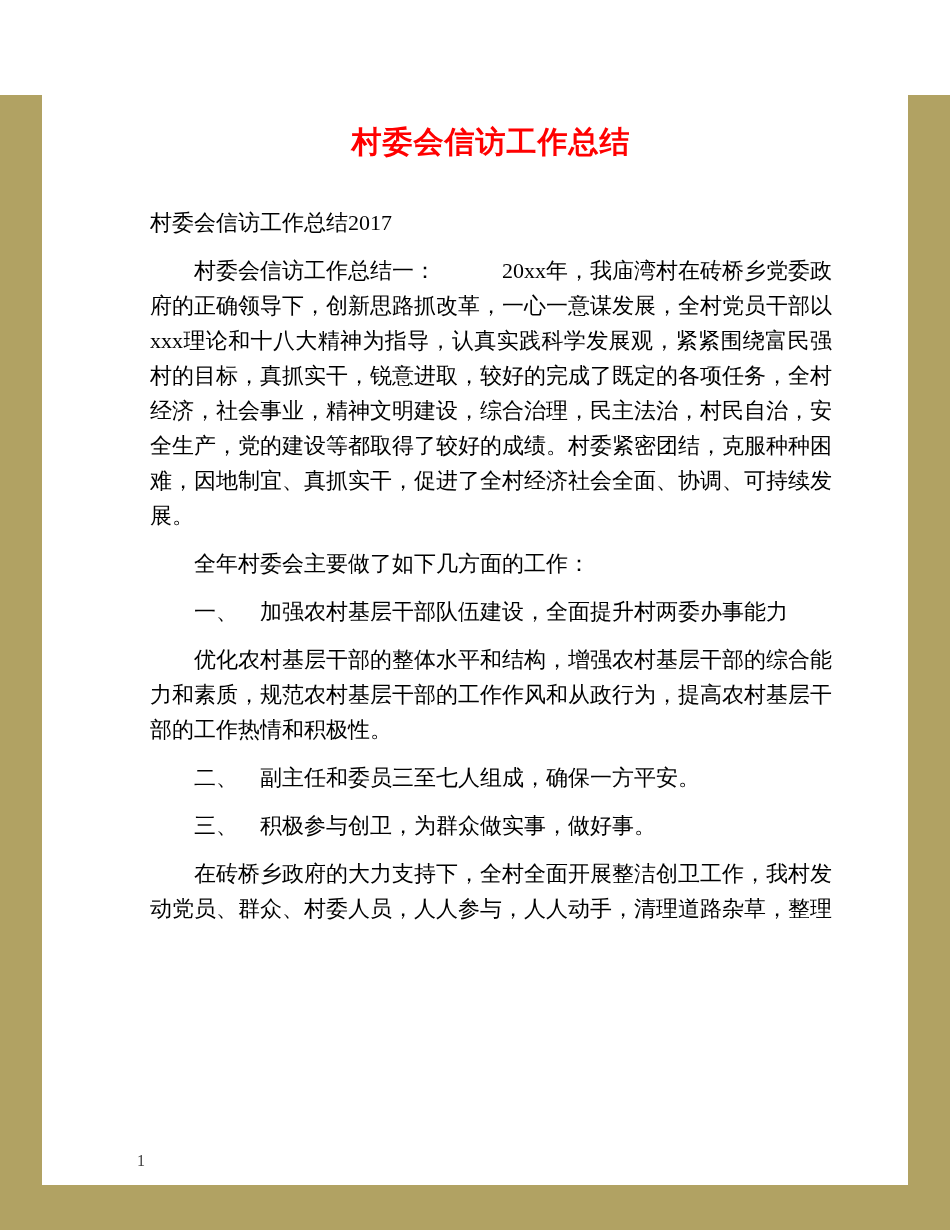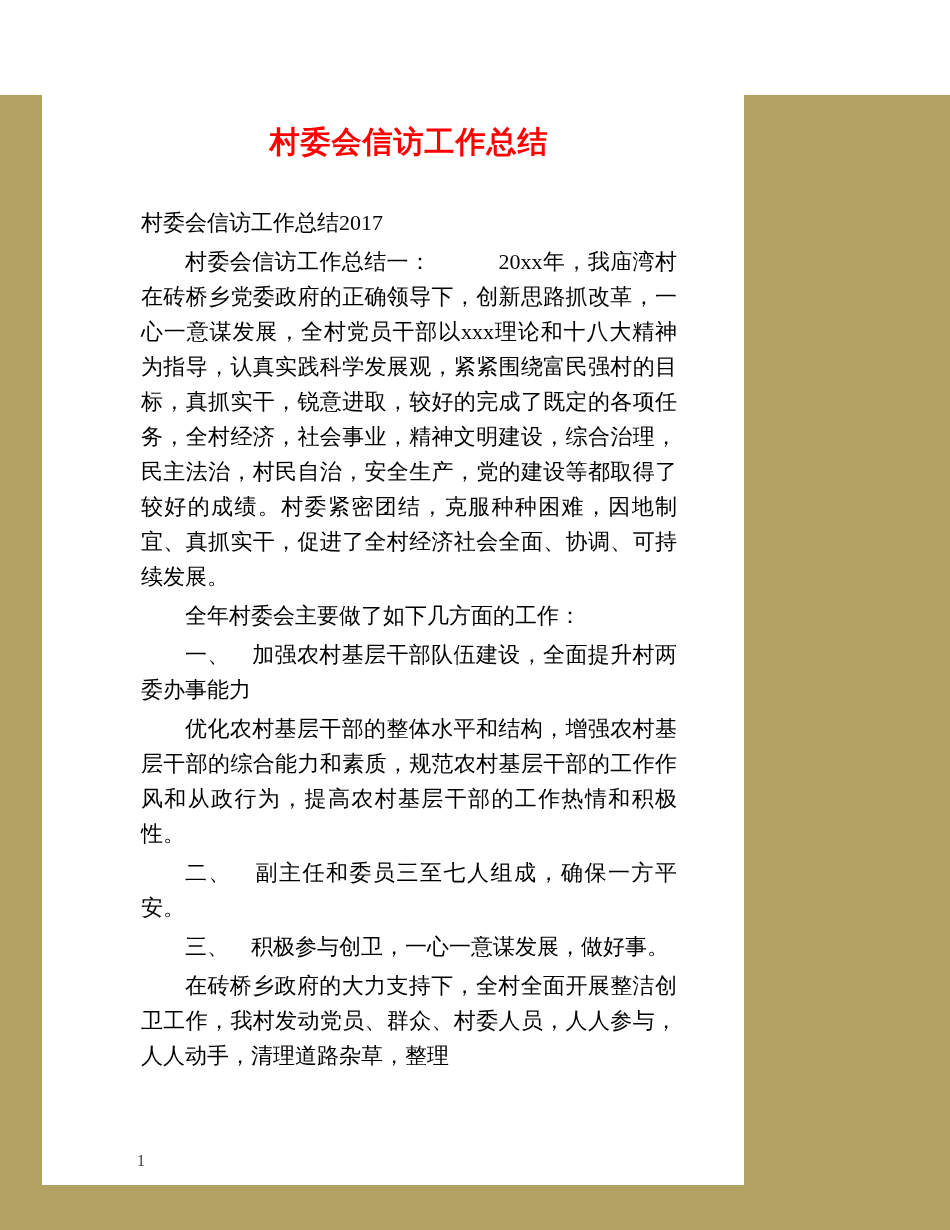--- a/index.html
+++ b/index.html
@@ -27,21 +27,21 @@
     top: 0;
     left: 0;
     width: 950px;
     height: 95px;
     background: var(--page-bg, #ffffff);
   }
   .doc-page {
     position: absolute;
     top: 95px;
     left: 42px;
-    width: 702px;
+    width: 866px;
     height: 1090px;
     background: var(--page-bg, #ffffff);
     box-sizing: border-box;
     padding: 0 63px 0 95px;
   }
   .doc-title {
     margin: 26px 0 0 0;
     font-size: 30px;
     line-height: 42px;
     font-weight: bold;
@@ -50,21 +50,21 @@
     letter-spacing: 1px;
   }
   .doc-body {
     margin-top: 42px;
     font-size: 22px;
     line-height: 35px;
     color: var(--body-color, #000000);
     text-align: justify;
   }
   .doc-body p {
-    margin: 4px;
+    margin: 13px;
     padding: 0;
   }
   .doc-body p.indent {
     text-indent: 2em;
   }
   .page-number {
     position: absolute;
     left: 95px;
     bottom: 14px;
     font-size: 16px;
@@ -80,17 +80,17 @@
 
 <div class="doc-page">
   <h1 class="doc-title">村委会信访工作总结</h1>
   <div class="doc-body">
       <p>村委会信访工作总结2017</p>
       <p class="indent">村委会信访工作总结一：　　　20xx年，我庙湾村在砖桥乡党委政府的正确领导下，创新思路抓改革，一心一意谋发展，全村党员干部以xxx理论和十八大精神为指导，认真实践科学发展观，紧紧围绕富民强村的目标，真抓实干，锐意进取，较好的完成了既定的各项任务，全村经济，社会事业，精神文明建设，综合治理，民主法治，村民自治，安全生产，党的建设等都取得了较好的成绩。村委紧密团结，克服种种困难，因地制宜、真抓实干，促进了全村经济社会全面、协调、可持续发展。</p>
       <p class="indent">全年村委会主要做了如下几方面的工作：</p>
       <p class="indent">一、　加强农村基层干部队伍建设，全面提升村两委办事能力</p>
       <p class="indent">优化农村基层干部的整体水平和结构，增强农村基层干部的综合能力和素质，规范农村基层干部的工作作风和从政行为，提高农村基层干部的工作热情和积极性。</p>
       <p class="indent">二、　副主任和委员三至七人组成，确保一方平安。</p>
-      <p class="indent">三、　积极参与创卫，一心一意谋发展，做好事。</p>
+      <p class="indent">三、　积极参与创卫，为群众做实事，做好事。</p>
       <p class="indent">在砖桥乡政府的大力支持下，全村全面开展整洁创卫工作，我村发动党员、群众、村委人员，人人参与，人人动手，清理道路杂草，整理</p>
     </div>
   <div class="page-number">1</div>
 </div>
 
 </body></html>

